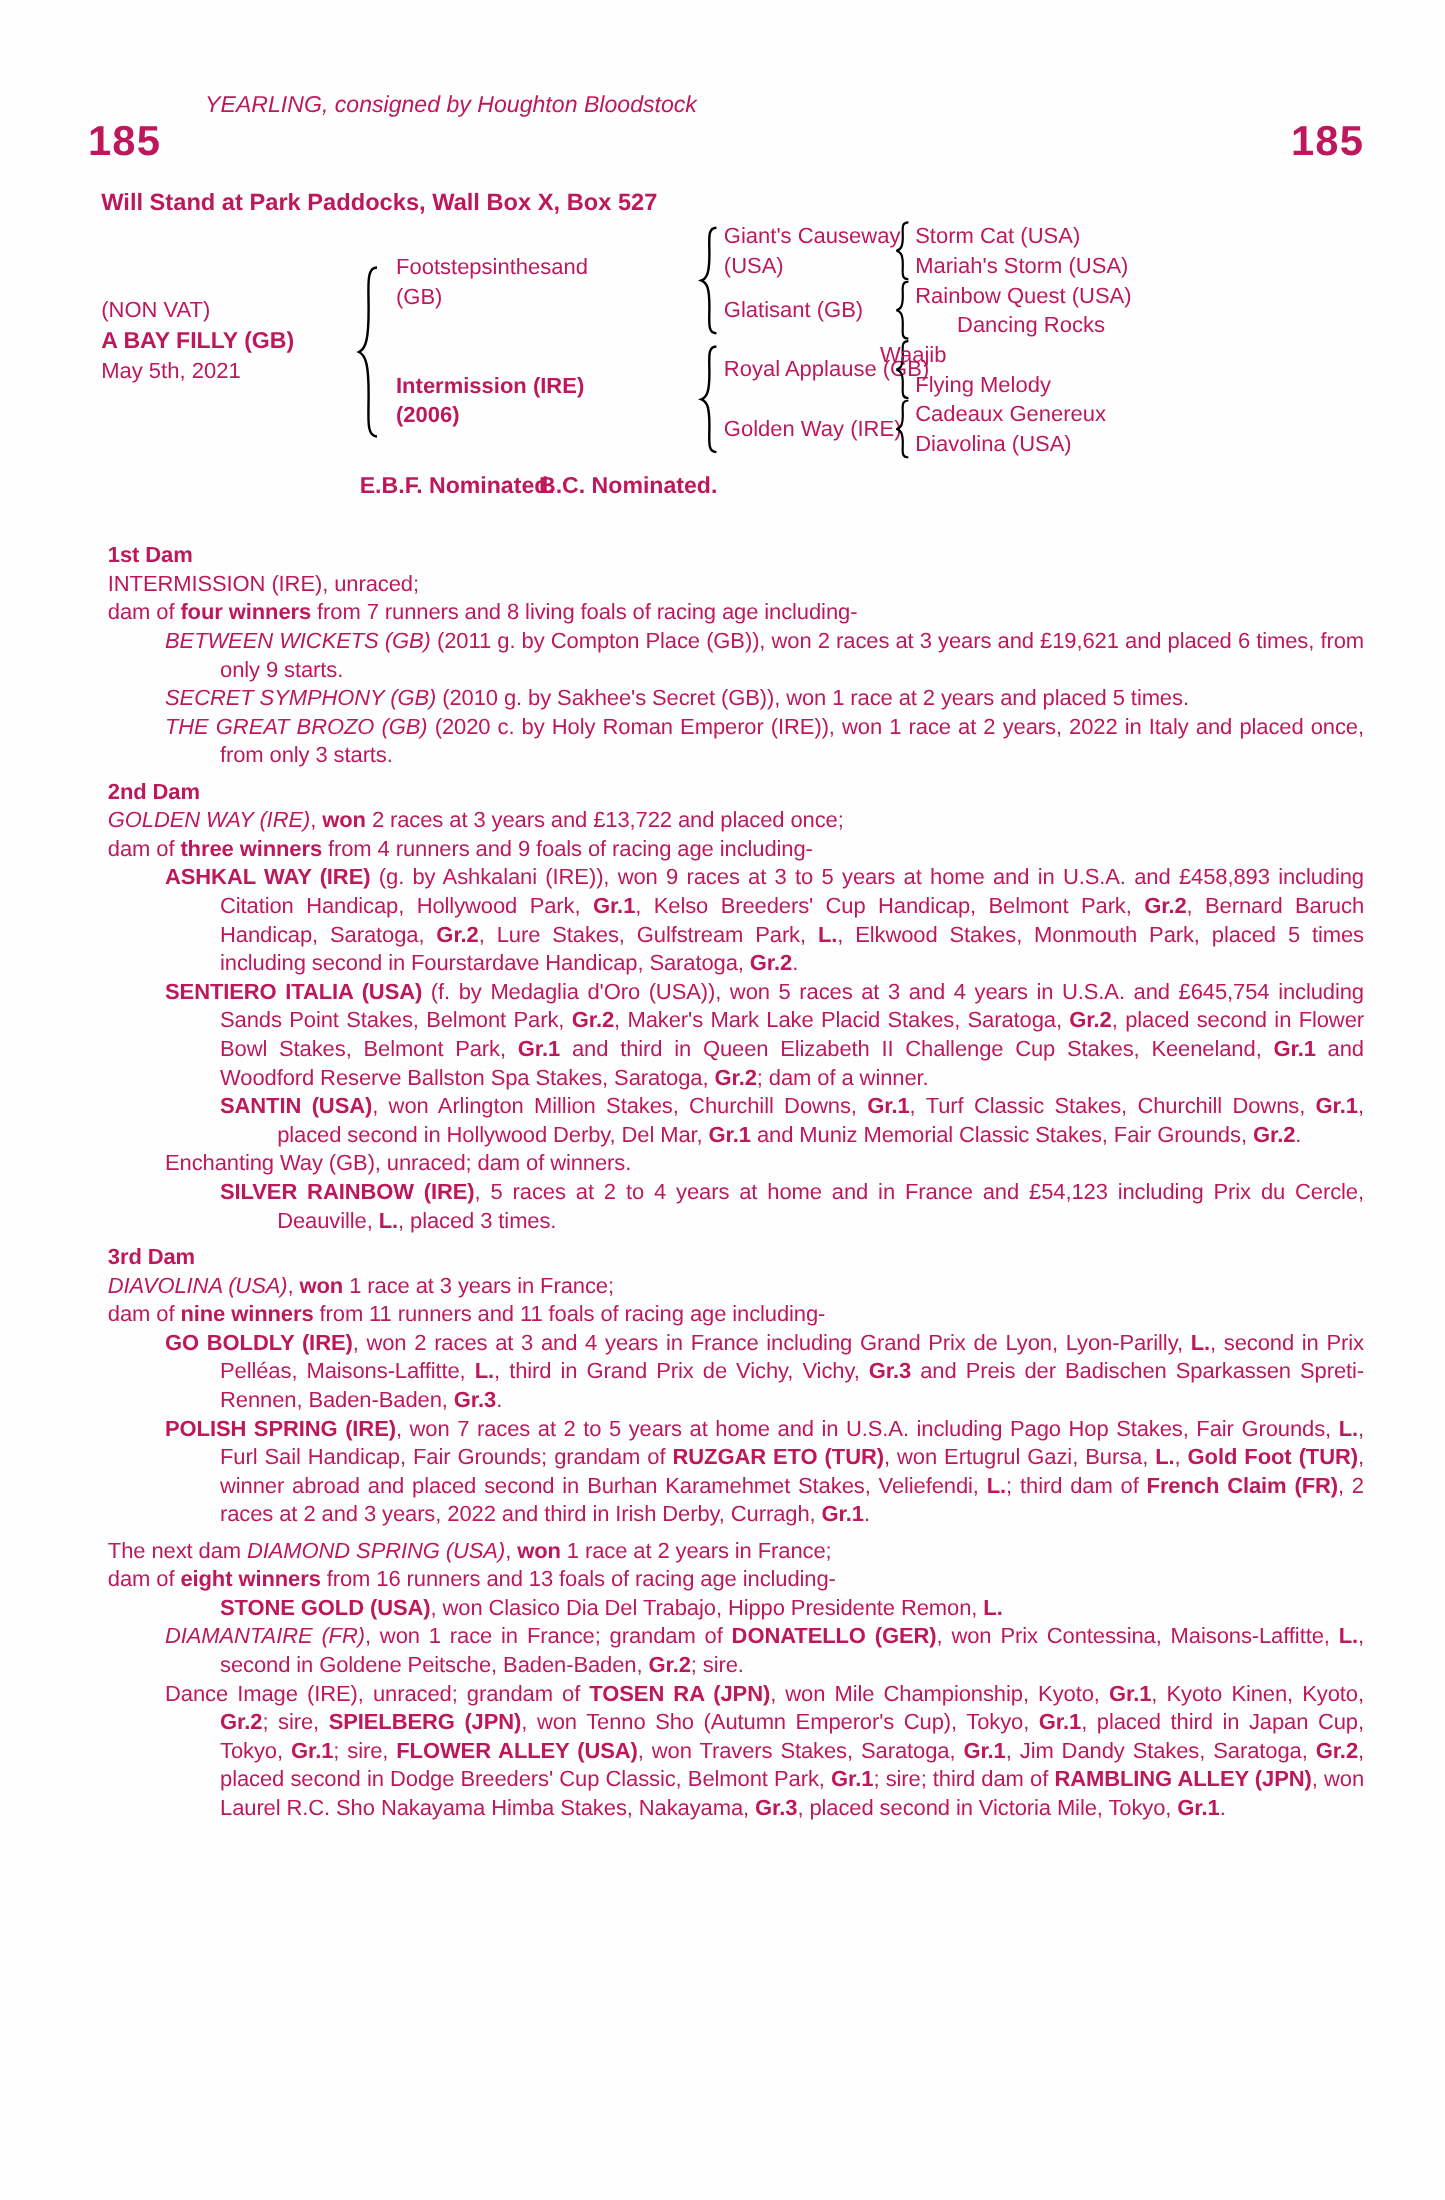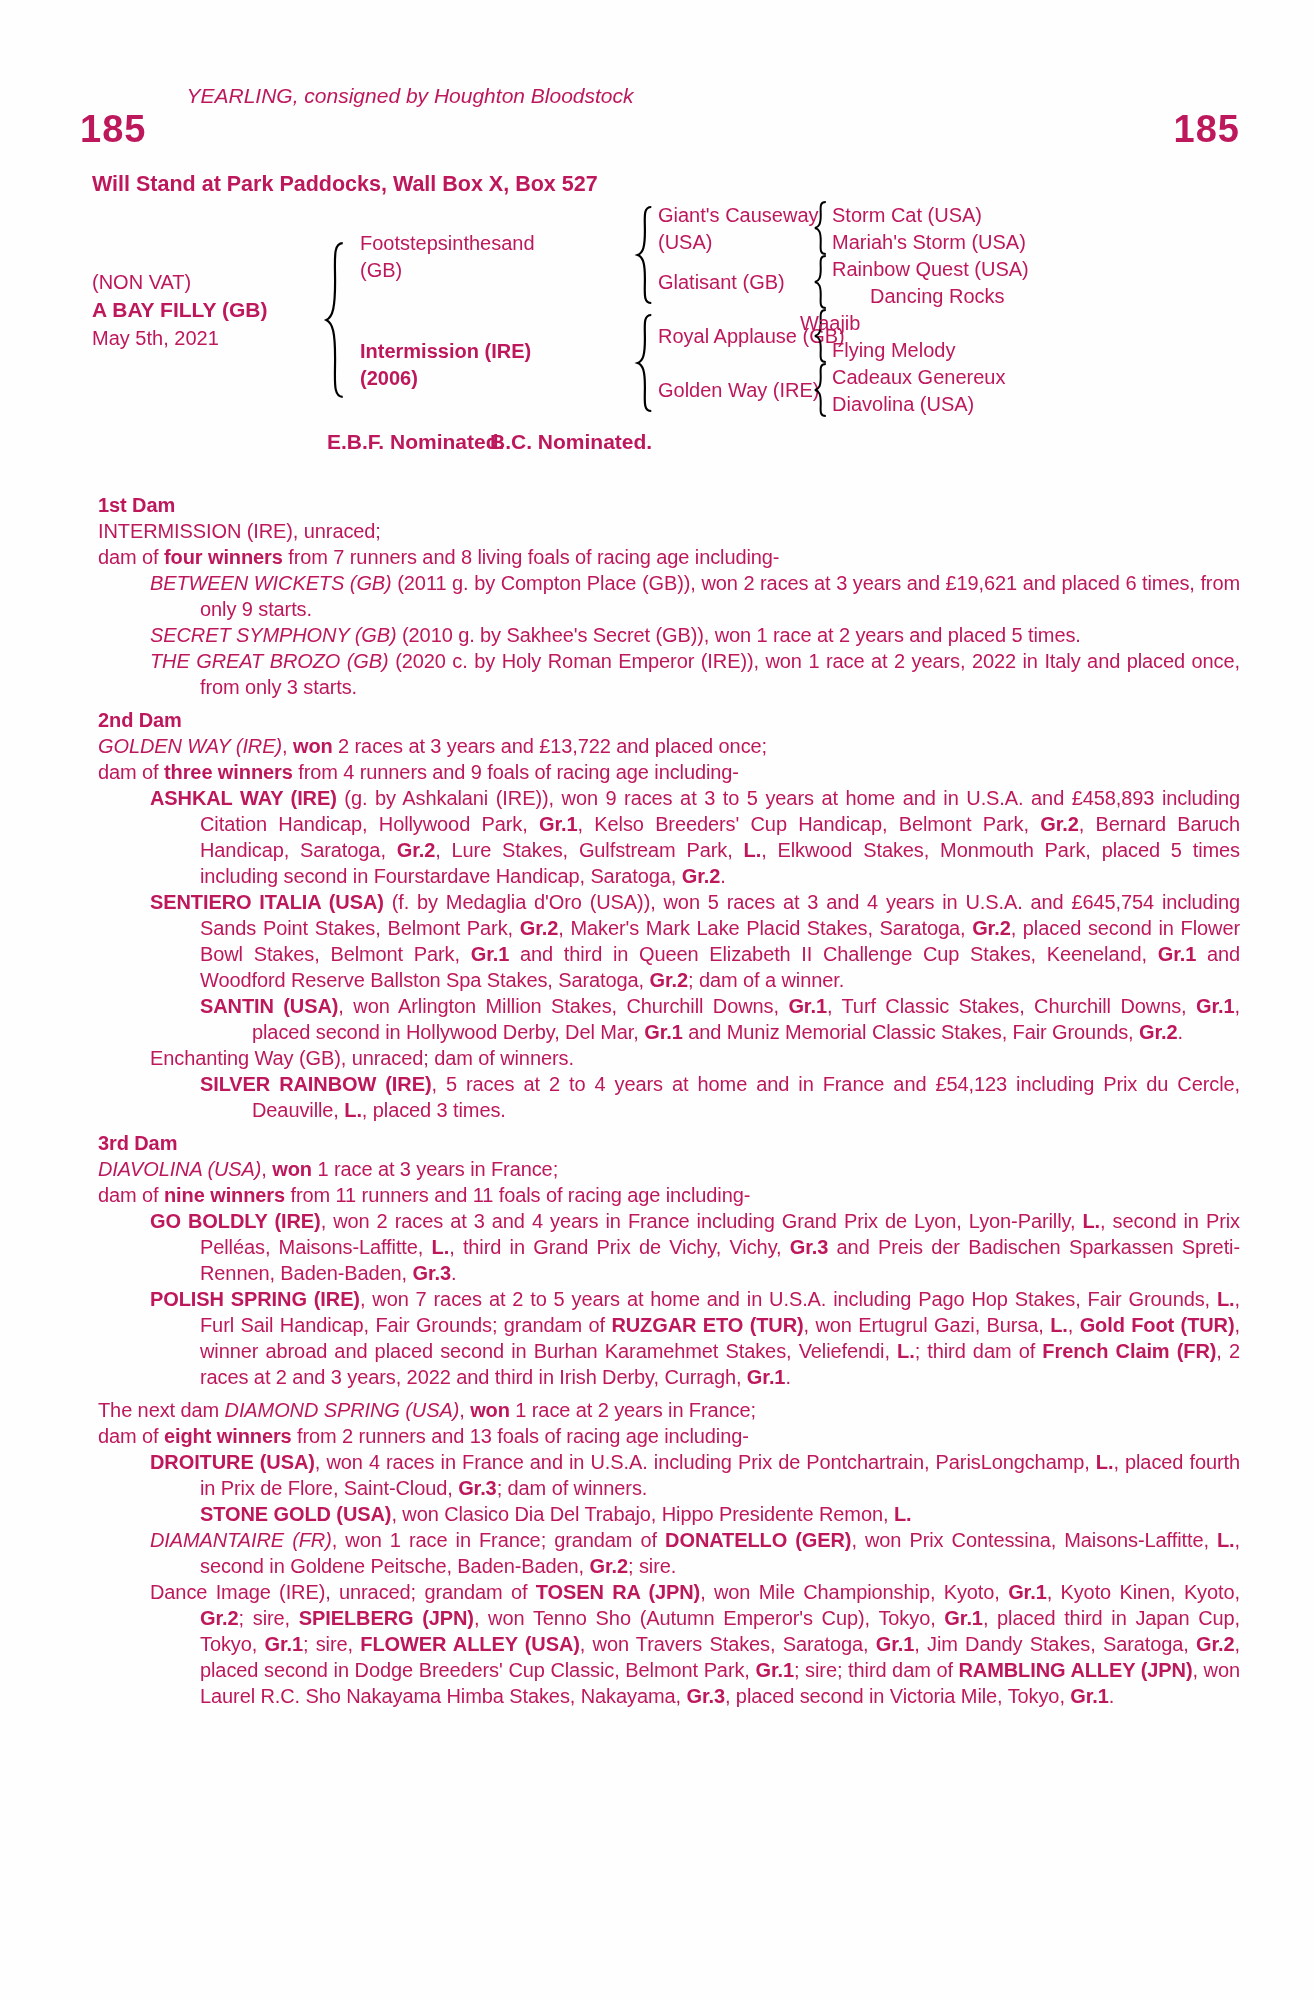--- a/index.html
+++ b/index.html
@@ -130,21 +130,20 @@
       </div>
       <div class="sec">
         <div class="sec-h">3rd Dam</div>
         <p class="p0"><span class="i">DIAVOLINA (USA)</span><span>, </span><span class="b">won</span><span> 1 race at 3 years in France;</span></p>
         <p class="p0"><span>dam of </span><span class="b">nine winners</span><span> from 11 runners and 11 foals of racing age including-</span></p>
         <p class="p1"><span class="b">GO BOLDLY (IRE)</span><span>, won 2 races at 3 and 4 years in France including Grand Prix de Lyon, Lyon-Parilly, </span><span class="b">L.</span><span>, second in Prix Pelléas, Maisons-Laffitte, </span><span class="b">L.</span><span>, third in Grand Prix de Vichy, Vichy, </span><span class="b">Gr.3</span><span> and Preis der Badischen Sparkassen Spreti-Rennen, Baden-Baden, </span><span class="b">Gr.3</span><span>.</span></p>
         <p class="p1"><span class="b">POLISH SPRING (IRE)</span><span>, won 7 races at 2 to 5 years at home and in U.S.A. including Pago Hop Stakes, Fair Grounds, </span><span class="b">L.</span><span>, Furl Sail Handicap, Fair Grounds; grandam of </span><span class="b">RUZGAR ETO (TUR)</span><span>, won Ertugrul Gazi, Bursa, </span><span class="b">L.</span><span>, </span><span class="b">Gold Foot (TUR)</span><span>, winner abroad and placed second in Burhan Karamehmet Stakes, Veliefendi, </span><span class="b">L.</span><span>; third dam of </span><span class="b">French Claim (FR)</span><span>, 2 races at 2 and 3 years, 2022 and third in Irish Derby, Curragh, </span><span class="b">Gr.1</span><span>.</span></p>
       </div>
       <div class="sec">
         <p class="p0"><span>The next dam </span><span class="i">DIAMOND SPRING (USA)</span><span>, </span><span class="b">won</span><span> 1 race at 2 years in France;</span></p>
-        <p class="p0"><span>dam of </span><span class="b">eight winners</span><span> from 2 runners and 13 foals of racing age including-</span></p>
-        <p class="p1"><span class="b">DROITURE (USA)</span><span>, won 4 races in France and in U.S.A. including Prix de Pontchartrain, ParisLongchamp, </span><span class="b">L.</span><span>, placed fourth in Prix de Flore, Saint-Cloud, </span><span class="b">Gr.3</span><span>; dam of winners.</span></p>
+        <p class="p0"><span>dam of </span><span class="b">eight winners</span><span> from 16 runners and 13 foals of racing age including-</span></p>
         <p class="p2"><span class="b">STONE GOLD (USA)</span><span>, won Clasico Dia Del Trabajo, Hippo Presidente Remon, </span><span class="b">L.</span></p>
         <p class="p1"><span class="i">DIAMANTAIRE (FR)</span><span>, won 1 race in France; grandam of </span><span class="b">DONATELLO (GER)</span><span>, won Prix Contessina, Maisons-Laffitte, </span><span class="b">L.</span><span>, second in Goldene Peitsche, Baden-Baden, </span><span class="b">Gr.2</span><span>; sire.</span></p>
         <p class="p1"><span>Dance Image (IRE), unraced; grandam of </span><span class="b">TOSEN RA (JPN)</span><span>, won Mile Championship, Kyoto, </span><span class="b">Gr.1</span><span>, Kyoto Kinen, Kyoto, </span><span class="b">Gr.2</span><span>; sire, </span><span class="b">SPIELBERG (JPN)</span><span>, won Tenno Sho (Autumn Emperor's Cup), Tokyo, </span><span class="b">Gr.1</span><span>, placed third in Japan Cup, Tokyo, </span><span class="b">Gr.1</span><span>; sire, </span><span class="b">FLOWER ALLEY (USA)</span><span>, won Travers Stakes, Saratoga, </span><span class="b">Gr.1</span><span>, Jim Dandy Stakes, Saratoga, </span><span class="b">Gr.2</span><span>, placed second in Dodge Breeders' Cup Classic, Belmont Park, </span><span class="b">Gr.1</span><span>; sire; third dam of </span><span class="b">RAMBLING ALLEY (JPN)</span><span>, won Laurel R.C. Sho Nakayama Himba Stakes, Nakayama, </span><span class="b">Gr.3</span><span>, placed second in Victoria Mile, Tokyo, </span><span class="b">Gr.1</span><span>.</span></p>
       </div>
     </div>
 
 </div>
 
 </body></html>

